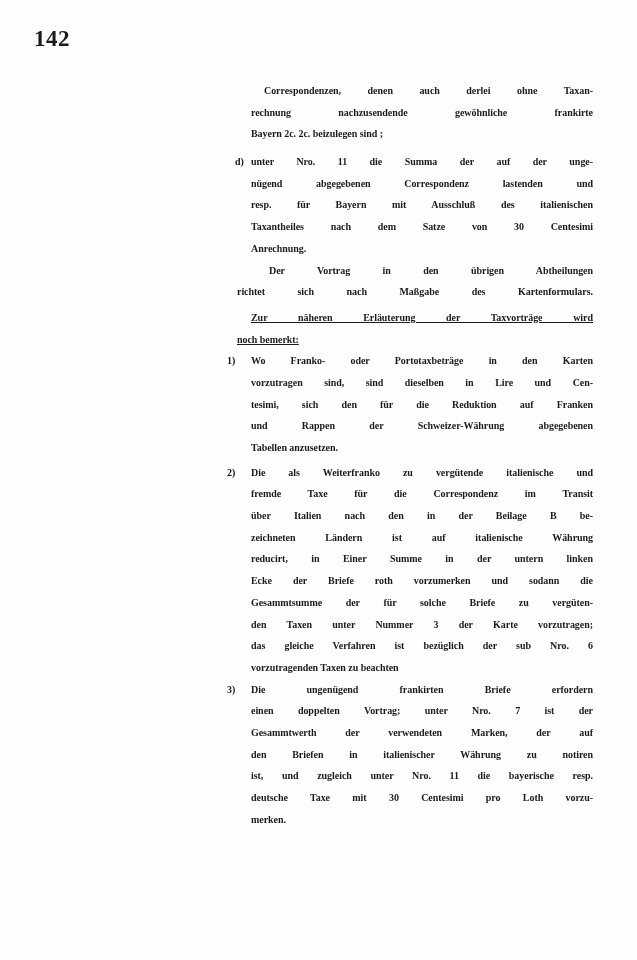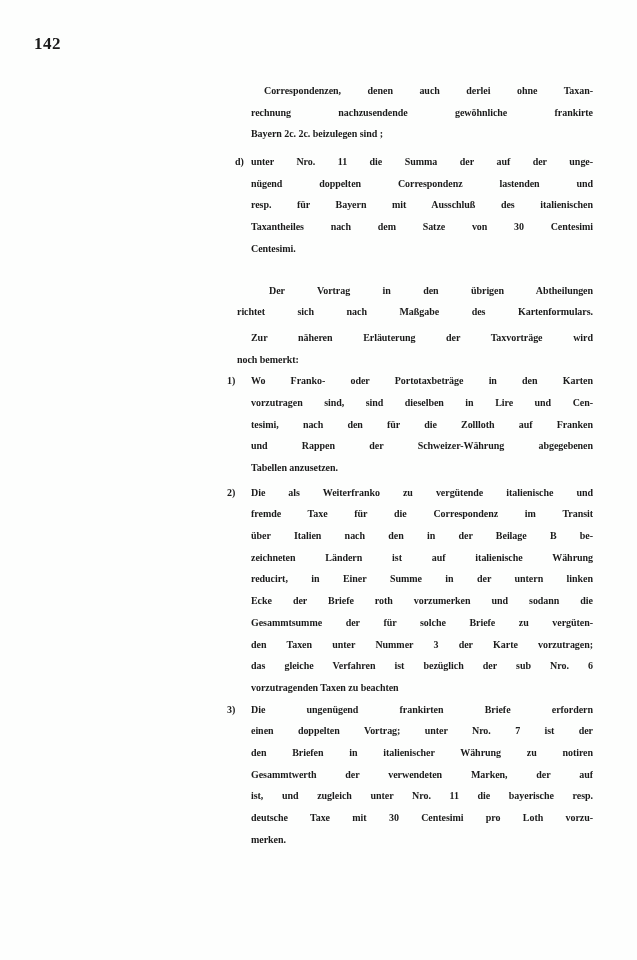--- a/index.html
+++ b/index.html
@@ -12,84 +12,84 @@
     overflow:hidden;
   }
   .sheet {
     position:relative;
     width:637px; height:960px;
     background:#fdfefd;
     border-bottom:1px solid #e7e7e7;
   }
   .pageno {
     position:absolute; left:34px; top:26px;
-    font-size:17px; font-weight:700; letter-spacing:.5px;margin-top:8px;
+    font-size:23px; font-weight:700; letter-spacing:.5px;
   }
   .text {
     position:absolute; left:237px; top:80px; width:356px;
     font-size:10px; font-weight:700; line-height:21.7px;
     letter-spacing:-0.05px;
   }
   
   .ln { text-align:justify; height:21.7px; overflow:hidden; }
   .ln::after { content:""; display:inline-block; width:100%; height:0; }
   .ln.last::after { content:none; }
   
   .item { position:relative; padding-left:14px; }
   .item .label { position:absolute; top:0; font-weight:700; }
   .item.d-item .label { left:-2px; }
   .item.num-item .label { left:-10px; }
   
   .ind13 { text-indent:13px; }
   .ind14 { text-indent:14px; }
-  .ind32 { text-indent:32px;margin-top:20px; }
+  .ind32 { text-indent:32px; }
   
   .gap6 { margin-top:6px; }
-  .gap4 { margin-top:4px; }
+  .gap4 { margin-top:4px;text-decoration:underline; }
   .gap3 { margin-top:3px; }
 </style>
 </head>
 <body>
 
 <div class="sheet">
 
   <div class="pageno">142</div>
 
   <div class="text">
 
     <div class="item c-item">
       <div class="ln ind13">Correspondenzen, denen auch derlei ohne Taxan-</div>
       <div class="ln">rechnung nachzusendende gewöhnliche frankirte</div>
       <div class="ln last">Bayern 2c. 2c. beizulegen sind ;</div>
     </div>
 
     <div class="item d-item gap6">
       <span class="label">d)</span>
       <div class="ln">unter Nro. 11 die Summa der auf der unge-</div>
-      <div class="ln">nügend doppelten Correspondenz lastenden und</div>
+      <div class="ln">nügend abgegebenen Correspondenz lastenden und</div>
       <div class="ln">resp. für Bayern mit Ausschluß des italienischen</div>
       <div class="ln">Taxantheiles nach dem Satze von 30 Centesimi</div>
-      <div class="ln last">Centesimi.</div>
+      <div class="ln last">Anrechnung.</div>
     </div>
 
     <div class="para">
       <div class="ln ind32">Der Vortrag in den übrigen Abtheilungen</div>
       <div class="ln">richtet sich nach Maßgabe des Kartenformulars.</div>
     </div>
 
     <div class="para gap4">
       <div class="ln ind14">Zur näheren Erläuterung der Taxvorträge wird</div>
       <div class="ln last">noch bemerkt:</div>
     </div>
 
     <div class="item num-item">
       <span class="label">1)</span>
       <div class="ln">Wo Franko- oder Portotaxbeträge in den Karten</div>
       <div class="ln">vorzutragen sind, sind dieselben in Lire und Cen-</div>
-      <div class="ln">tesimi, nach den für die Zollloth auf Franken</div>
+      <div class="ln">tesimi, sich den für die Reduktion auf Franken</div>
       <div class="ln">und Rappen der Schweizer-Währung abgegebenen</div>
       <div class="ln last">Tabellen anzusetzen.</div>
     </div>
 
     <div class="item num-item gap3">
       <span class="label">2)</span>
       <div class="ln">Die als Weiterfranko zu vergütende italienische und</div>
       <div class="ln">fremde Taxe für die Correspondenz im Transit</div>
       <div class="ln">über Italien nach den in der Beilage B be-</div>
       <div class="ln">zeichneten Ländern ist auf italienische Währung</div>
@@ -98,21 +98,21 @@
       <div class="ln">Gesammtsumme der für solche Briefe zu vergüten-</div>
       <div class="ln">den Taxen unter Nummer 3 der Karte vorzutragen;</div>
       <div class="ln">das gleiche Verfahren ist bezüglich der sub Nro. 6</div>
       <div class="ln last">vorzutragenden Taxen zu beachten</div>
     </div>
 
     <div class="item num-item">
       <span class="label">3)</span>
       <div class="ln">Die ungenügend frankirten Briefe erfordern</div>
       <div class="ln">einen doppelten Vortrag; unter Nro. 7 ist der</div>
+      <div class="ln">Gesammtwerth der verwendeten Marken, der auf</div>
       <div class="ln">den Briefen in italienischer Währung zu notiren</div>
-      <div class="ln">Gesammtwerth der verwendeten Marken, der auf</div>
       <div class="ln">ist, und zugleich unter Nro. 11 die bayerische resp.</div>
       <div class="ln">deutsche Taxe mit 30 Centesimi pro Loth vorzu-</div>
       <div class="ln last">merken.</div>
     </div>
 
   </div>
 </div>
 
 </body></html>

